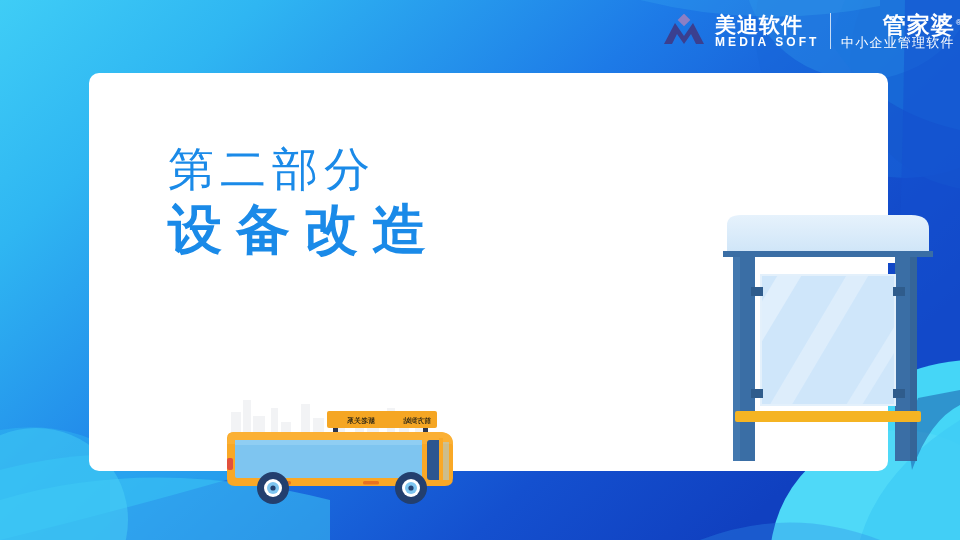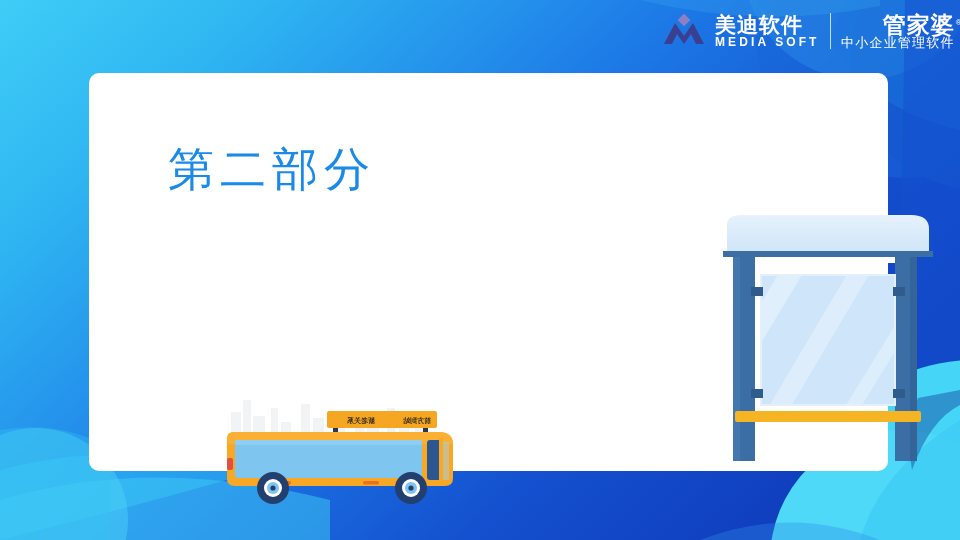--- a/index.html
+++ b/index.html
@@ -203,20 +203,21 @@
         <span>管家婆</span><span class="reg">®</span>
       </span>
       <span class="logo-gjp-sub">中小企业管理软件</span>
     </span>
   </div>
 
   <div id="content-card">
 
     <div id="title-block">
       <div class="title-line1">第二部分</div>
+      <div class="title-line2">设备改造</div>
     </div>
 
     <div id="bus-illustration">
       <svg viewBox="0 0 252 132" xmlns="http://www.w3.org/2000/svg">
 
         <g opacity="0.30" fill="#d5dae0">
           <rect x="16" y="30" width="10" height="38"></rect>
           <rect x="28" y="18" width="8" height="50"></rect>
           <rect x="38" y="34" width="12" height="34"></rect>
           <rect x="56" y="26" width="7" height="42"></rect>

